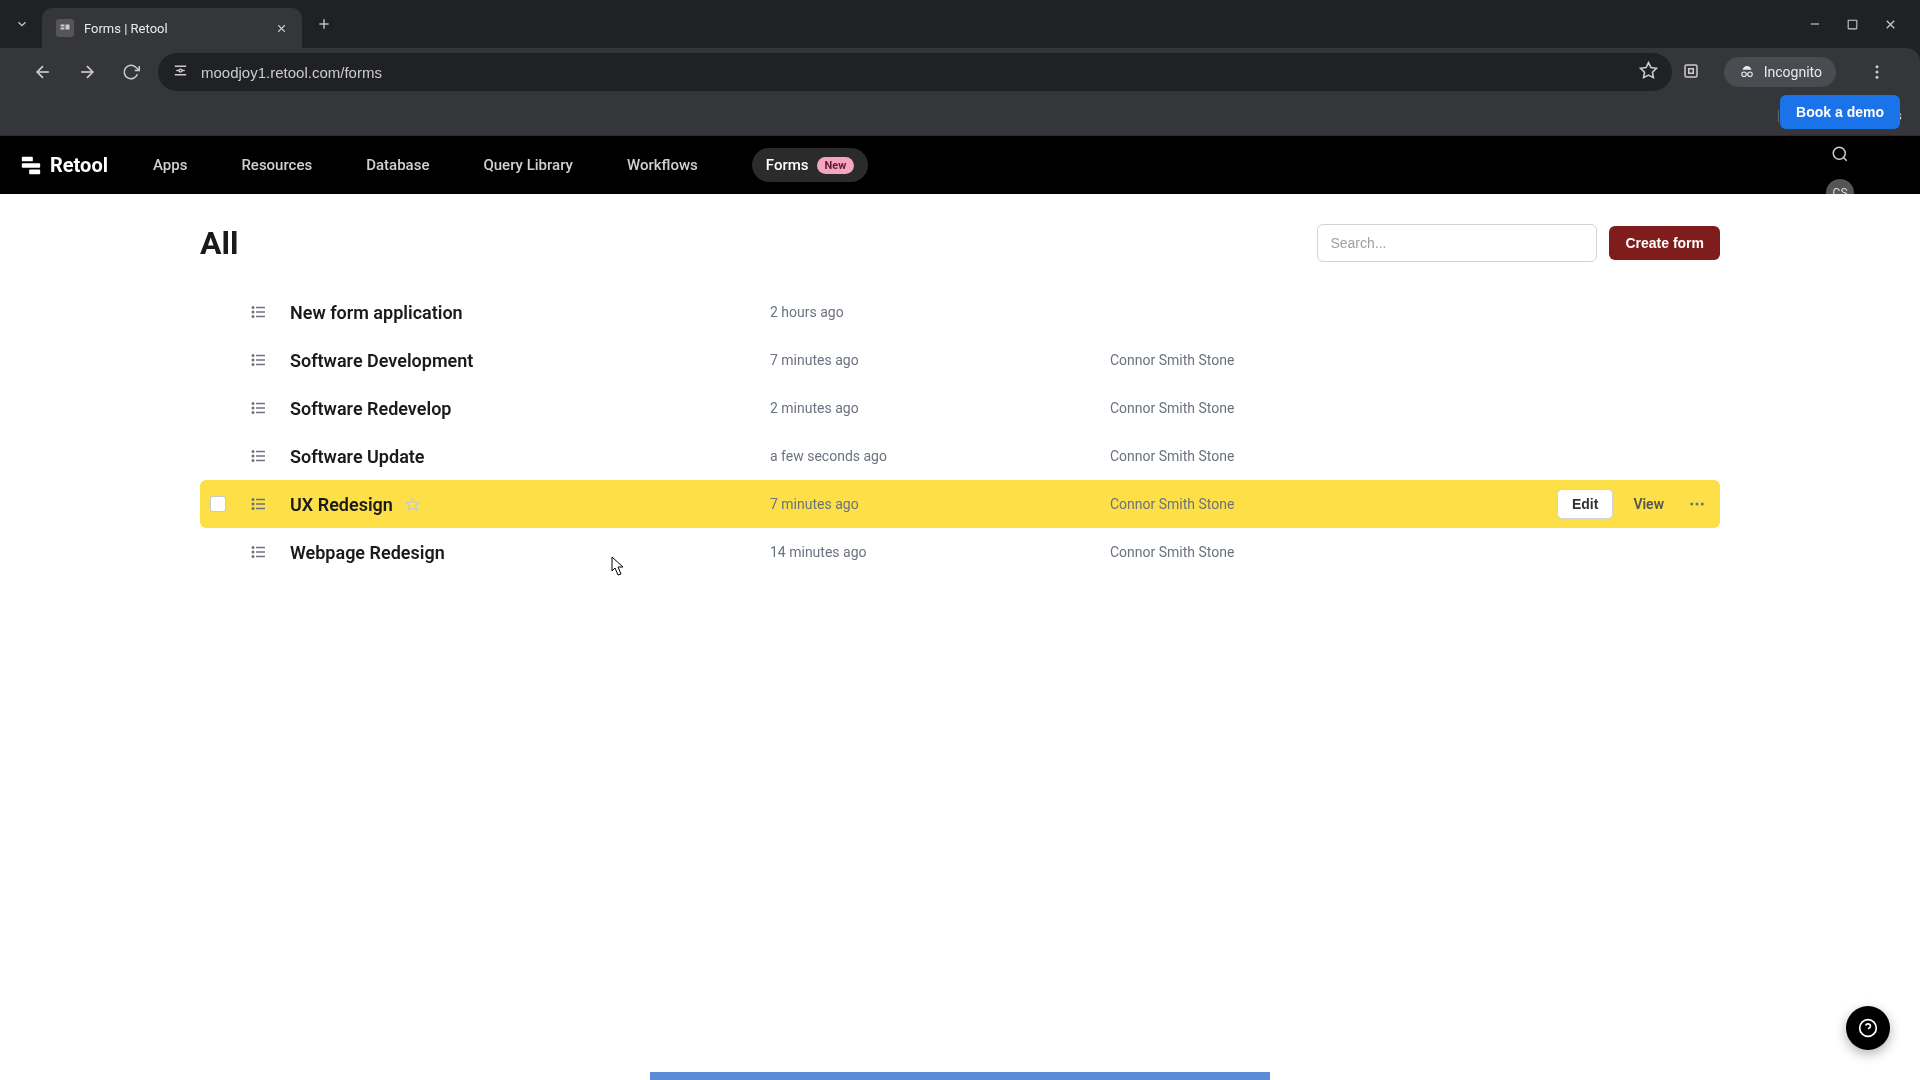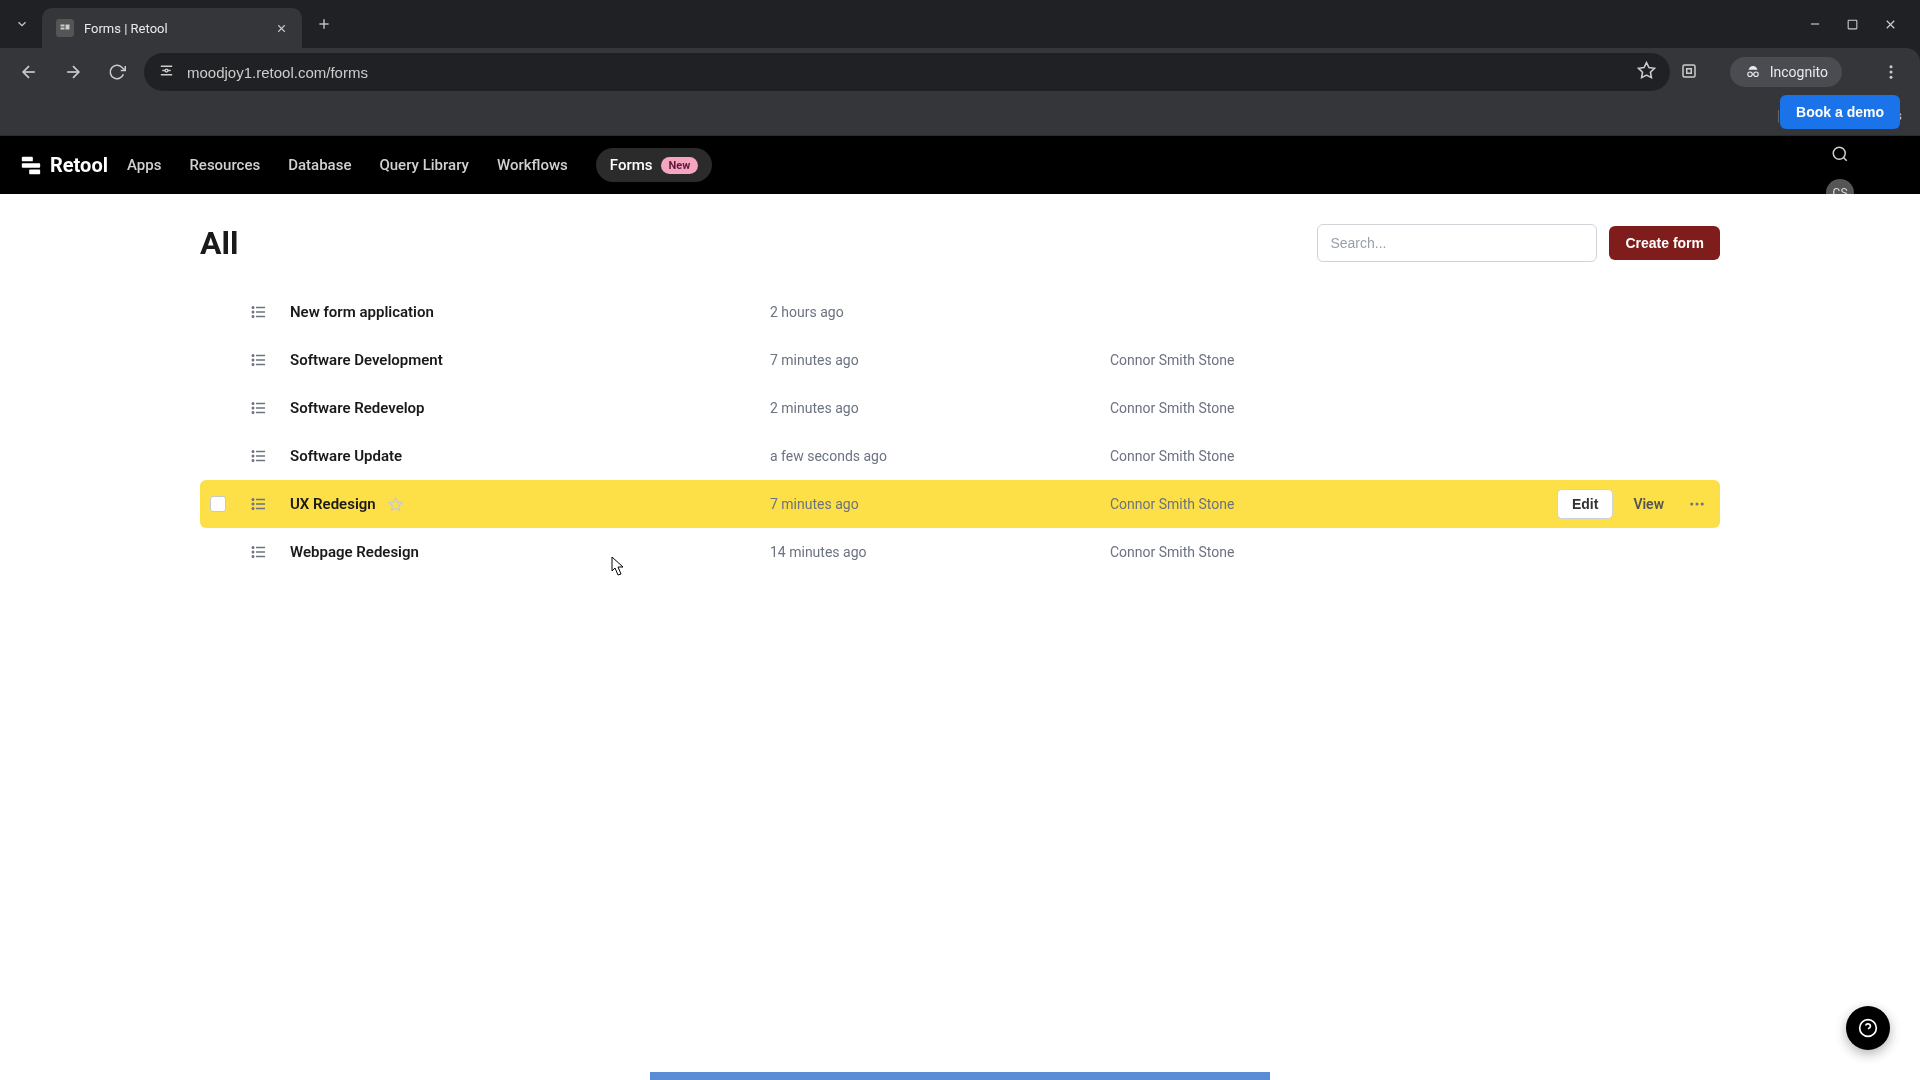--- a/index.html
+++ b/index.html
@@ -37,35 +37,35 @@
   .tab-title { font-size: 13px; flex: 1; }
   .tab-close { color: #ccc; cursor: pointer; display: flex; }
   .new-tab { color: #ccc; margin-left: 14px; cursor: pointer; display: flex; align-items: center; }
   .window-controls {
     margin-left: auto; display: flex; gap: 24px; padding-right: 14px; color: #ccc;
   }
   .window-controls span { cursor: pointer; display: flex; align-items: center; }
 
   .toolbar {
     display: flex; align-items: center; gap: 10px;
-    background: #35363a; padding: 6px 12px; height: 48px;
+    background: #35363a; padding: 6px 26px; height: 48px;
     border-radius: 0 14px 0 0;
     justify-content: flex-end;
   }
   .toolbar .nav-btn {
     width: 34px; height: 34px; display: flex; align-items: center; justify-content: center;
     color: #ccc; cursor: pointer; border-radius: 50%;
   }
   .addr-bar {
     flex: 1; background: #202124; border-radius: 20px; height: 38px;
     display: flex; align-items: center; padding: 0 14px; gap: 12px;
     color: #ccc;
   }
   .addr-url { flex: 1; font-size: 15px; outline: none; background: transparent; border: none; color: #ccc; }
-  .addr-right { display: flex; align-items: center; gap: 32px; color: #ccc; }
+  .addr-right { display: flex; align-items: center; gap: 24px; color: #ccc; }
   .incognito {
     display: flex; align-items: center; gap: 8px;
     background: #4a4c51; border-radius: 20px; padding: 6px 14px;
     color: #e8eaed; font-size: 14px;
   }
   .kebab { color: #ccc; width: 34px; display: flex; align-items: center; justify-content: center; cursor: pointer; }
 
   .bookmarks-bar {
     background: #35363a; height: 40px; display: flex; align-items: center;
     justify-content: flex-end; padding: 0 18px; gap: 14px;
@@ -75,21 +75,21 @@
   .bookmarks-item { display: flex; align-items: center; gap: 8px; color: #ccc; font-size: 13px; cursor: pointer; }
 
   
   .app-header {
     background: #000; height: 58px; display: flex; align-items: center;
     padding: 0 20px; gap: 19px;
   }
   .logo { display: flex; align-items: center; gap: 8px; color: #fff; font-weight: 700; font-size: 20px; }
   .logo-icon { display: flex; align-items: center; }
   .nav { display: flex; align-items: center; gap: 28px; }
-  .nav-item { color: #d0d0d0; font-size: 15px; font-weight: 500; cursor: pointer; }
+  .nav-item { color: #d0d0d0; font-size: 15px; font-weight: 500; cursor: pointer; margin-left: 26px; }
   .nav-item.active {
     background: #2b2b2b; color: #fff; padding: 8px 14px; border-radius: 20px;
     display: flex; align-items: center; gap: 8px;
   }
   .badge {
     background: #f6a5c0; color: #5d1a3b; font-size: 11px; font-weight: 700;
     padding: 2px 8px; border-radius: 10px;
   }
   .header-right { margin-left: auto; display: flex; align-items: center; gap: 16px; flex-direction: column; }
   .btn-demo {
@@ -143,21 +143,21 @@
   }
   .table-row.hovered { background: #fde047; }
   .row-checkbox {
     width: 16px; height: 16px; border: 1.5px solid #c5c9d0; border-radius: 3px;
     cursor: pointer; background: #fff;
   }
   .row-checkbox.hidden { visibility: hidden; }
   .row-icon { color: #6b7280; display: flex; }
   .row-name {
     display: flex; align-items: center; gap: 12px;
-    font-weight: 600; color: #1a1a1a; font-size: 15px;
+    font-weight: 600; color: #1a1a1a; font-size: 18px;
   }
   .star { color: #c5c9d0; display: flex; cursor: pointer; }
   .row-updated, .row-editor { color: #6b7280; font-size: 14px; }
   .row-actions {
     display: flex; align-items: center; gap: 6px; justify-content: flex-end;
   }
   .action-btn {
     border: 1px solid #d0d3d8; background: #fff; padding: 6px 14px;
     border-radius: 5px; font-size: 14px; font-weight: 600; cursor: pointer;
     color: #333;

